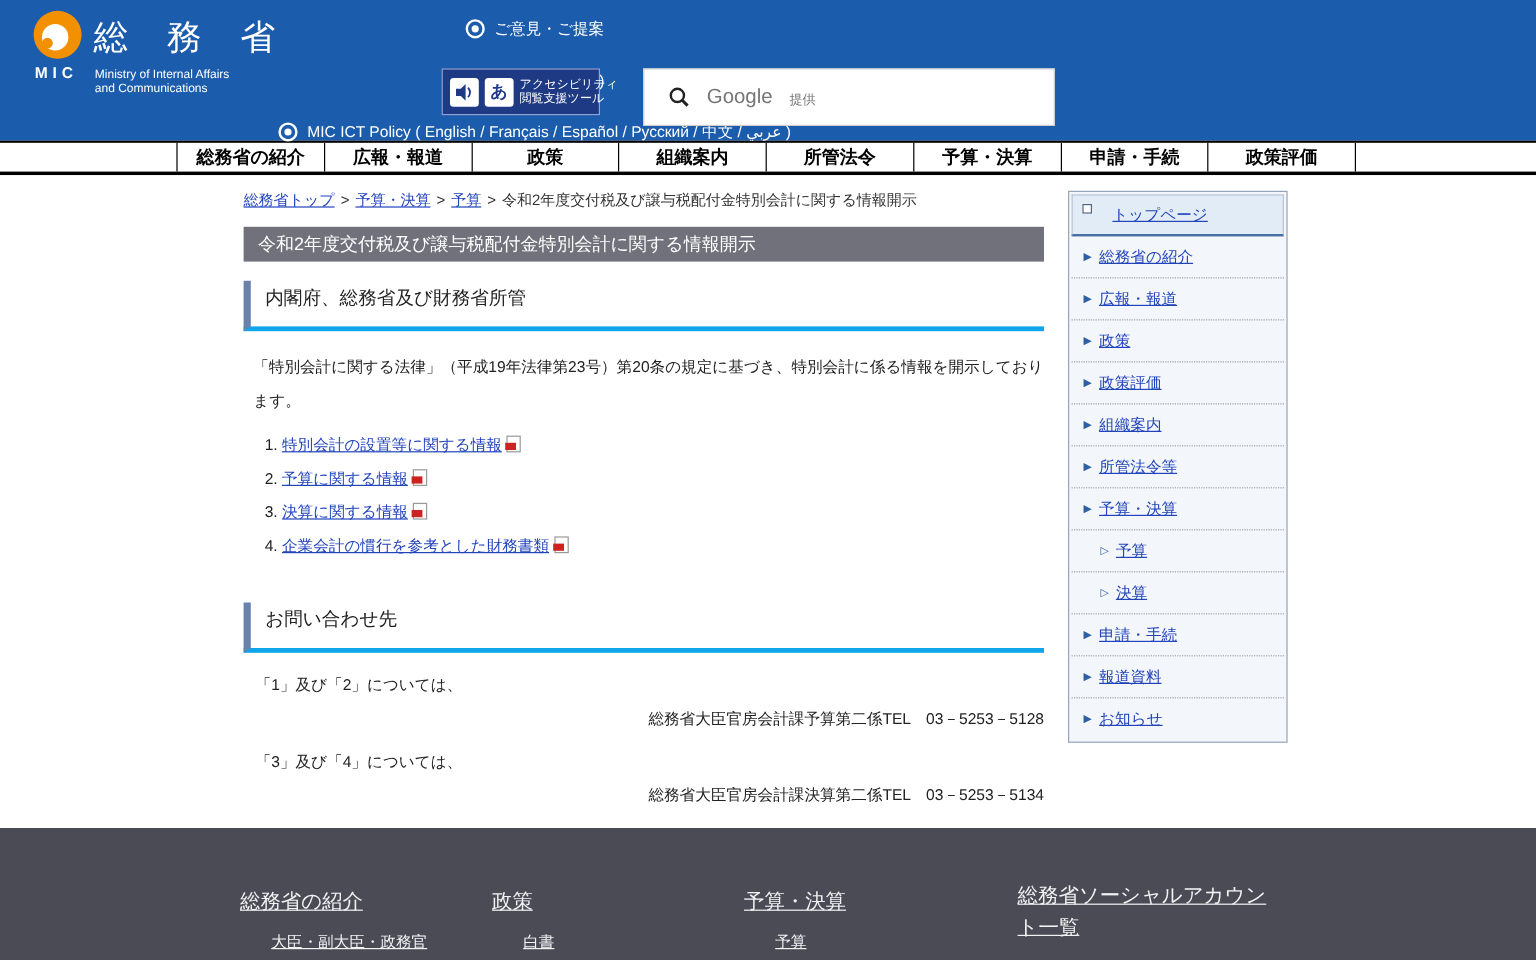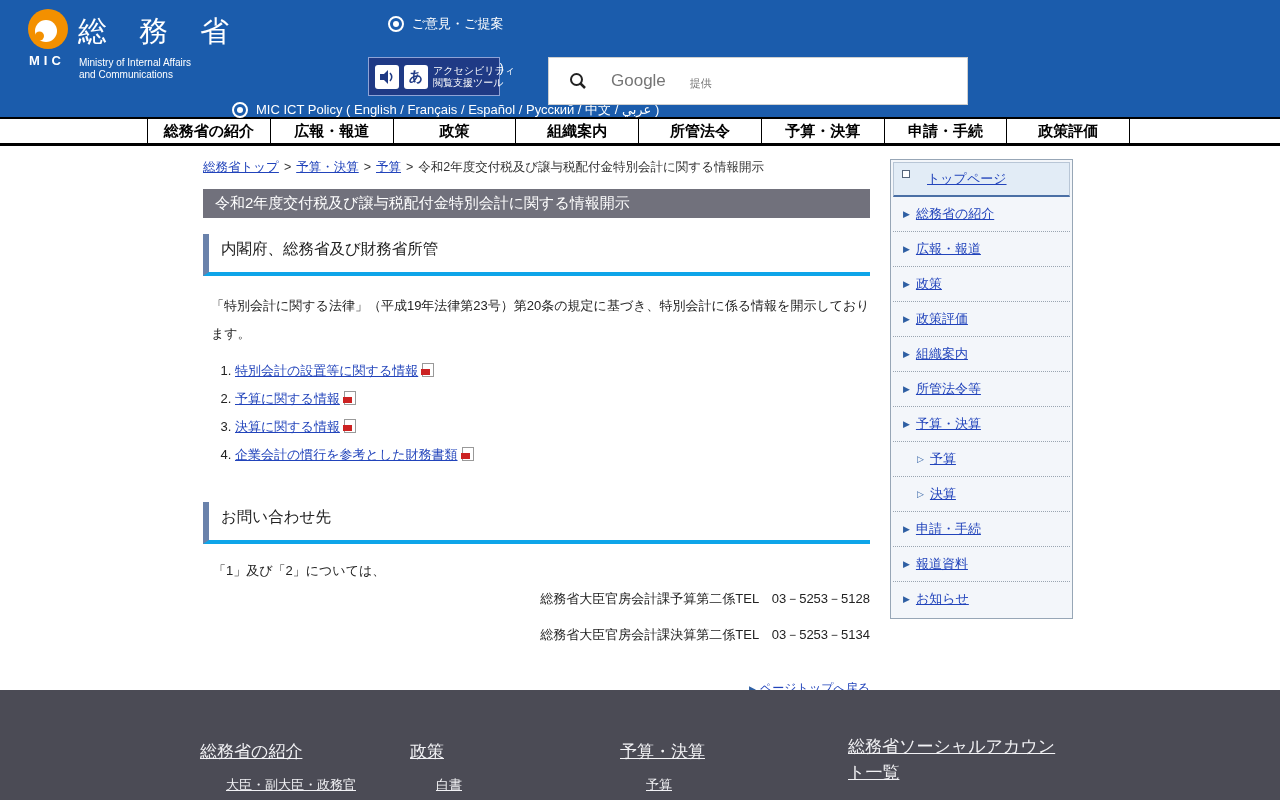--- a/index.html
+++ b/index.html
@@ -20,22 +20,22 @@
   .header-link { display:flex; align-items:center; gap:8px; color:#fff; font-size:13px; white-space:nowrap; cursor:pointer; }
   .radio-icon { width:16px; height:16px; border:2px solid #fff; border-radius:50%; position:relative; flex:none; }
   .radio-icon::after { content:""; position:absolute; left:3px; top:3px; width:6px; height:6px; background:#fff; border-radius:50%; }
 
   .access-tool { position:absolute; left:368px; top:57px; width:132px; height:39px; background:#1f3a85;
     border:1px solid #8fa3d6; display:flex; align-items:center; gap:5px; padding:0 6px; cursor:pointer; }
   .access-icon { width:24px; height:24px; background:#fff; border-radius:3px; display:flex; align-items:center;
     justify-content:center; color:#1f3a85; font-weight:bold; font-size:14px; flex:none; }
   .access-text { color:#fff; font-size:10px; line-height:12px; white-space:nowrap; }
 
-  .search-box { position:absolute; left:548px; top:57px; width:420px; height:48px; background:#fff;
-    border:1px solid #cfcfcf; display:flex; align-items:center; padding:0 20px; gap:24px; cursor:text; }
+  .search-box { position:absolute; left:536px; top:57px; width:343px; height:48px; background:#fff;
+    border:1px solid #cfcfcf; display:flex; align-items:center; padding:0 20px; gap:14px; cursor:text; }
   .search-brand { color:#757575; font-size:17px; }
   .search-provided { color:#757575; font-size:11px; margin-top:5px; }
 
   
   .nav { height:29px; border-top:2px solid #000; border-bottom:3px solid #000; background:#fff; }
   .nav-inner { margin-left:147px; width:983px; height:100%; display:flex; }
   .nav-item { flex:1; border-left:1px solid #000; font-size:15px; font-weight:bold; display:flex;
     align-items:center; justify-content:center; color:#000; cursor:pointer; white-space:nowrap; }
   .nav-item:last-child { border-right:1px solid #000; }
 
@@ -188,20 +188,21 @@
       </li>
     </ol>
 
     <div class="h2">お問い合わせ先</div>
 
     <div class="contact-entry">
       <div>「1」及び「2」については、</div>
       <div class="detail">総務省大臣官房会計課予算第二係TEL　03－5253－5128</div>
     </div>
     <div class="contact-entry">
+      <div>「3」及び「4」については、</div>
       <div class="detail">総務省大臣官房会計課決算第二係TEL　03－5253－5134</div>
     </div>
 
     <div class="back-top">
       <span class="arrow">▶</span><a>ページトップへ戻る</a>
     </div>
 
   </div>
 
   <div class="side-col">

